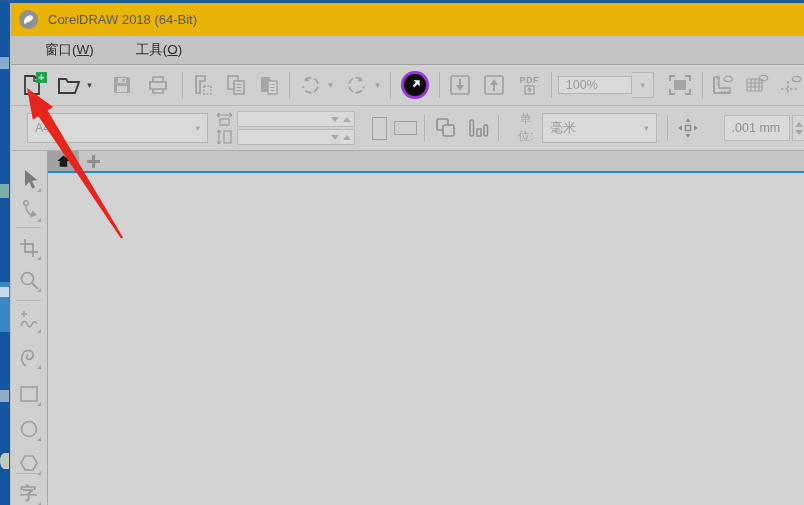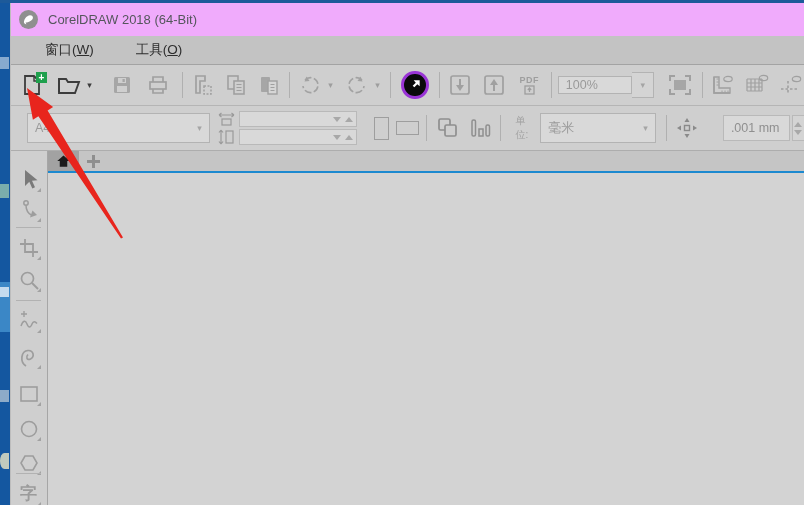--- a/index.html
+++ b/index.html
@@ -9,21 +9,21 @@
     background:#d3d3d3;-webkit-font-smoothing:antialiased;
   }
   
   .top-border{position:absolute;left:0;top:0;width:804px;height:3px;background:#1d5a9a;}
   .left-strip{position:absolute;left:0;top:3px;width:10px;height:502px;background:#1457a0;}
   .left-strip .seg{position:absolute;left:0;width:10px;}
   .strip-mark{position:absolute;left:0;width:9px;overflow:hidden;font-size:8px;line-height:8px;color:#e8f0e0;}
   .app-window{position:absolute;left:10px;top:3px;width:794px;height:502px;background:#cfcfcf;
     display:flex;flex-direction:column;border-left:1px solid #bdbdbd;}
   
-  .titlebar{height:33px;background:#f0abfc;display:flex;align-items:center;padding-left:8px;flex:0 0 auto;}
+  .titlebar{height:33px;background:#eab308;display:flex;align-items:center;padding-left:8px;flex:0 0 auto;}
   .app-logo{width:19px;height:19px;border-radius:50%;background:#8f8f8f;display:flex;align-items:center;justify-content:center;margin-right:10px;}
   .title-text{font-size:13px;color:#54565c;}
   
   .menubar{height:28px;background:#c3c3c3;border-bottom:1px solid #a3a3a3;display:flex;align-items:center;padding-left:6px;flex:0 0 auto;}
   .menu-item{font-size:13.5px;color:#2e2e2e;padding:4px 14px;cursor:default;}
   .menu-item u{text-decoration:underline;}
   
   .toolbar{height:40px;background:#cfcfcf;border-bottom:1px solid #b5b5b5;display:flex;align-items:center;padding-left:8px;flex:0 0 auto;}
   .propbar{height:44px;background:#cfcfcf;border-bottom:1px solid #adadad;display:flex;align-items:center;padding-left:16px;flex:0 0 auto;}
   .tbtn{width:28px;height:28px;display:flex;align-items:center;justify-content:center;flex:0 0 auto;}
@@ -54,21 +54,21 @@
   .metric-icons{display:flex;flex-direction:column;justify-content:center;gap:3px;margin:0 4px 0 8px;}
   .spin-stack{display:flex;flex-direction:column;gap:2px;}
   .spinfield{width:118px;height:16px;background:#d9d9d9;border:1px solid #b9b9b9;box-sizing:border-box;
     display:flex;align-items:center;justify-content:flex-end;padding-right:3px;gap:4px;}
   .tri{width:0;height:0;display:inline-block;}
   .tri-d{border-left:4px solid transparent;border-right:4px solid transparent;border-top:5px solid #a8a8a8;}
   .tri-u{border-left:4px solid transparent;border-right:4px solid transparent;border-bottom:5px solid #a8a8a8;}
   .orient-btn{width:28px;height:32px;display:flex;align-items:center;justify-content:center;}
   .orient-p{width:13px;height:21px;border:1.5px solid #9e9e9e;}
   .orient-l{width:21px;height:12px;border:1.5px solid #9e9e9e;}
-  .units-label{font-size:10px;color:#a0a0a0;margin:0 4px 0 8px;}
+  .units-label{font-size:12px;color:#a0a0a0;margin:0 4px 0 8px;text-align:center;}
   .nudge-field{width:72px;height:26px;background:#d9d9d9;border:1px solid #b9b9b9;box-sizing:border-box;
     display:flex;align-items:center;padding-left:7px;font-size:12.5px;color:#8f8f8f;}
   .edge-spinner{width:14px;height:26px;border:1px solid #b9b9b9;background:#d4d4d4;box-sizing:border-box;
     display:flex;flex-direction:column;align-items:center;justify-content:center;gap:3px;margin-left:2px;}
   
   .workspace{flex:1;display:flex;min-height:0;}
   .toolbox{width:36px;background:#cfcfcf;border-right:1px solid #a6a6a6;position:relative;flex:0 0 auto;}
   .tool{position:absolute;left:3px;width:29px;height:29px;display:flex;align-items:center;justify-content:center;}
   .flyout{position:absolute;right:2px;bottom:2px;width:0;height:0;
     border-left:4px solid transparent;border-bottom:4px solid #a2a2a2;}

